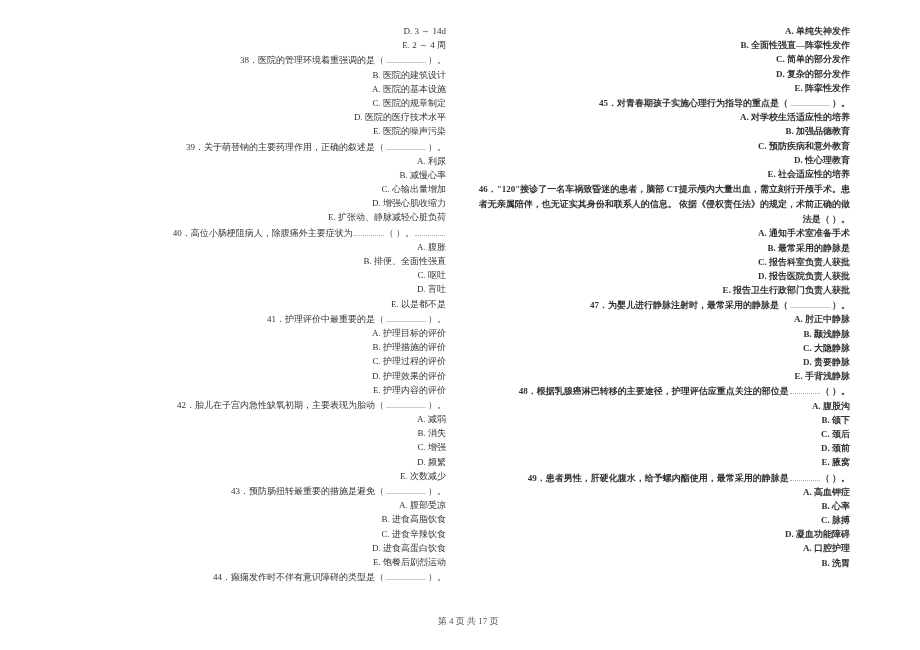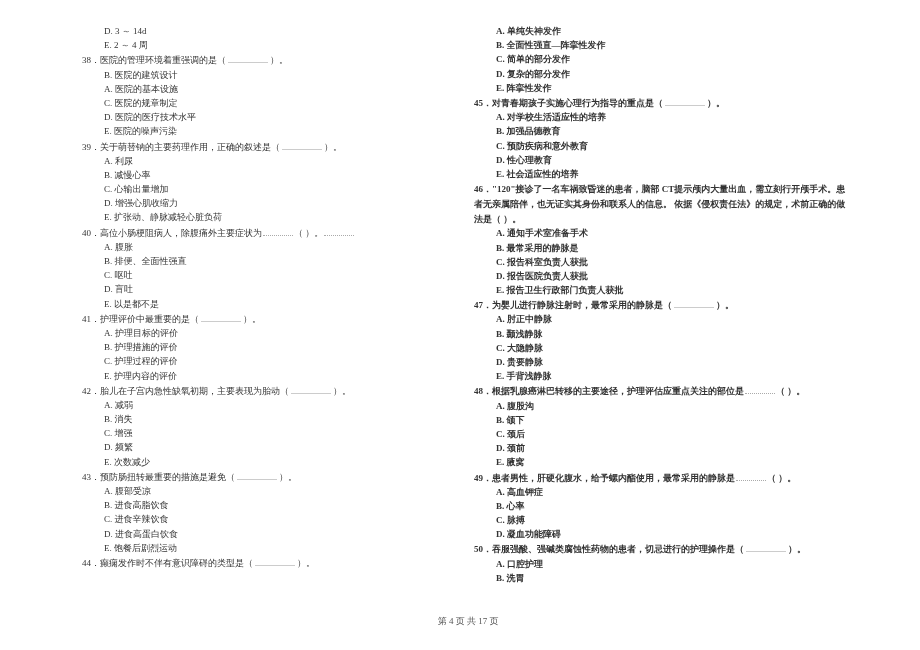--- a/index.html
+++ b/index.html
@@ -11,20 +11,21 @@
       font-size: 9px;
       color: #333333;
       position: relative;
     }
     .page {
       display: flex;
       padding: 26px 70px 0 82px;
     }
     .column {
       width: 50%;
+      text-align: right;
     }
     .column.left { padding-right: 20px; }
     .column.right { padding-left: 8px; font-weight: bold; }
     .line {
       margin-bottom: 2.5px;
       line-height: 1.3;
     }
     .option {
       padding-left: 22px;
     }
@@ -96,20 +97,21 @@
     <div class="line option">C. 呕吐</div>
     <div class="line option">D. 盲吐</div>
     <div class="line option">E. 以是都不是</div>
 
     <div class="line q-line">
       <span>41．</span><span>护理评价中最重要的是（</span><span class="blank"></span><span>）。</span>
     </div>
     <div class="line option">A.  护理目标的评价</div>
     <div class="line option">B.  护理措施的评价</div>
     <div class="line option">C.  护理过程的评价</div>
+    <div class="line option">D.  护理效果的评价</div>
     <div class="line option">E.  护理内容的评价</div>
 
     <div class="line q-line">
       <span>42．</span><span>胎儿在子宫内急性缺氧初期，主要表现为胎动（</span><span class="blank"></span><span>）。</span>
     </div>
     <div class="line option">A. 减弱</div>
     <div class="line option">B. 消失</div>
     <div class="line option">C. 增强</div>
     <div class="line option">D. 频繁</div>
     <div class="line option">E. 次数减少</div>
@@ -174,23 +176,20 @@
     <div class="line option">E. 腋窝</div>
 
     <div class="line q-line">
       <span>49．</span><span>患者男性，肝硬化腹水，给予螺内酯使用，最常采用的静脉是</span><span class="blank-dotted"></span><span>（         ）。</span>
     </div>
     <div class="line option">A. 高血钾症</div>
     <div class="line option">B. 心率</div>
     <div class="line option">C. 脉搏</div>
     <div class="line option">D. 凝血功能障碍</div>
 
-    <div class="line q-line">
-      <span>50．</span><span>吞服强酸、强碱类腐蚀性药物的患者，切忌进行的护理操作是（</span><span class="blank"></span><span>）。</span>
-    </div>
     <div class="line option">A.  口腔护理</div>
     <div class="line option">B.  洗胃</div>
   </div>
 </div>
 
 <div class="footer">
   <span>第 </span><span>4</span><span> 页 共 </span><span>17</span><span> 页</span>
 </div>
 
 </body></html>

